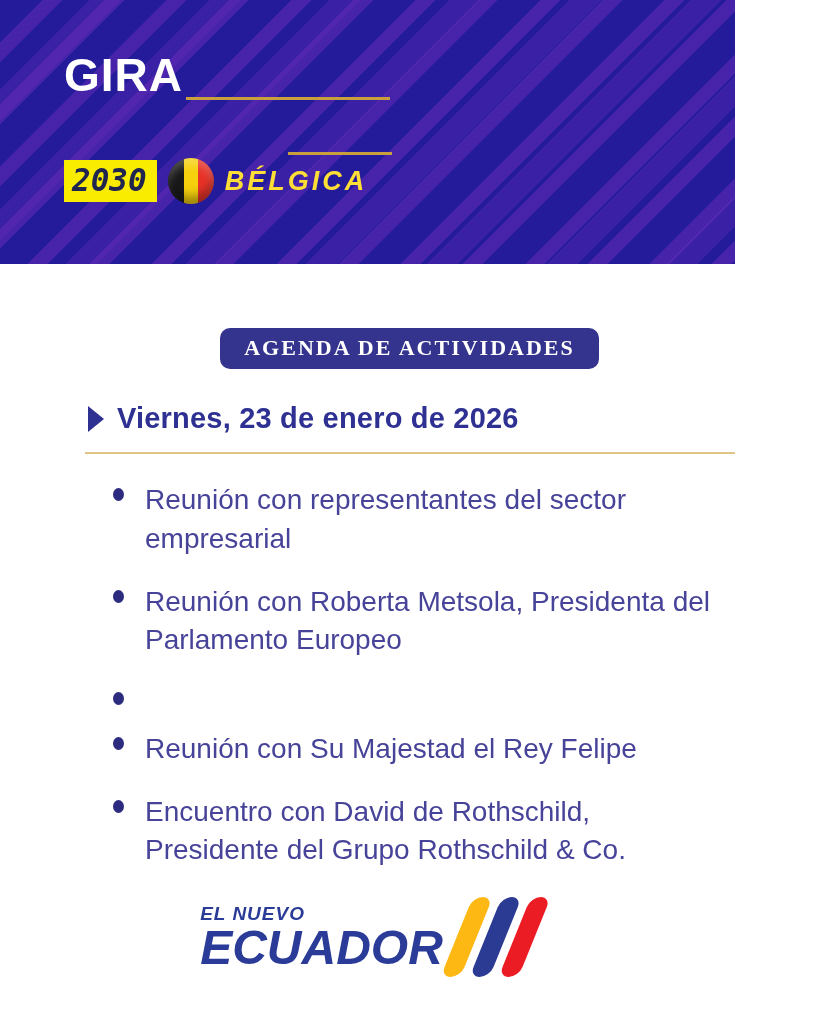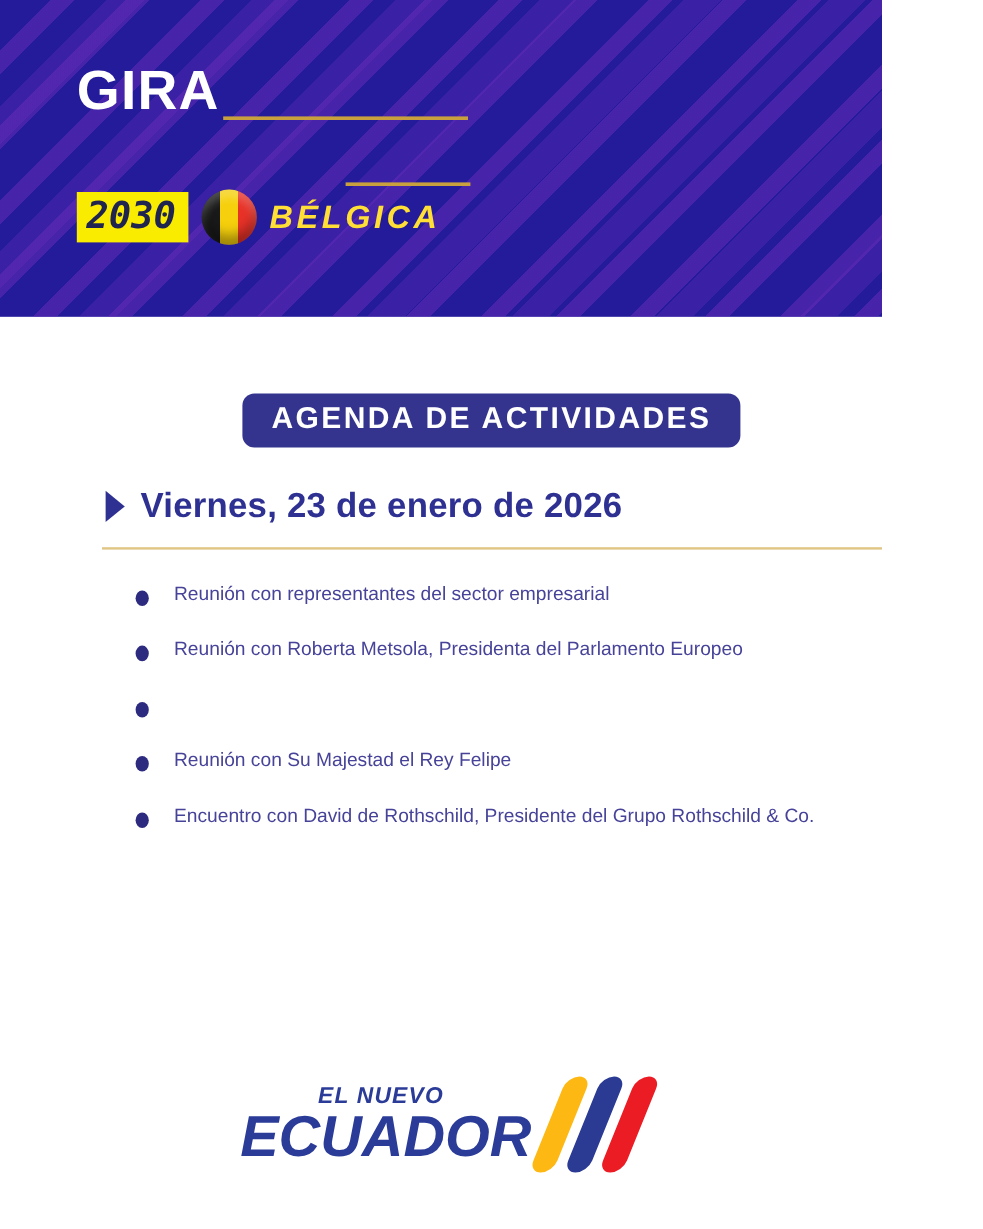--- a/index.html
+++ b/index.html
@@ -49,22 +49,22 @@
   }
   .country{
     color:#ffde35;font-style:italic;font-weight:bold;
     font-size:27px;letter-spacing:3px;
   }
 
   
   .badge-row{margin-top:64px;text-align:center;}
   .agenda-badge{
     display:inline-block;background:#34348e;color:#ffffff;
-    font-weight:bold;font-size:25px;letter-spacing:2px;
-    padding:8px 24px 9px;border-radius:10px;line-height:1.1;
+    font-weight:bold;font-size:22px;letter-spacing:2px;
+    padding:8px 24px 9px;border-radius:10px;line-height:1.1;font-family:Liberation Serif, serif;
   }
   .date-row{
     margin:33px 11px 0 88px;display:flex;align-items:center;gap:13px;
   }
   .tri{
     width:0;height:0;
     border-top:13px solid transparent;border-bottom:13px solid transparent;
     border-left:16px solid #2e3192;
   }
   .date-text{
@@ -72,29 +72,29 @@
   }
   .divider{margin:17px 0 0 85px;width:650px;height:2px;background:#e0c685;}
 
   .items{margin:27px 0 0 113px;padding:0;list-style:none;}
   .item{display:flex;align-items:flex-start;gap:21px;margin-bottom:25px;}
   .dot{
     flex:0 0 auto;width:11px;height:13px;border-radius:50%;
     background:#2c2b7f;margin-top:7px;
   }
   .item-text{
-    max-width:575px;color:#474399;font-size:16px;line-height:1.37;
+    max-width:575px;color:#474399;font-size:28px;line-height:1.37;
   }
 
   
   .footer-logo{
     position:absolute;left:50%;top:897px;transform:translateX(-50%);
     display:flex;align-items:flex-end;
   }
-  .logo-text{display:flex;flex-direction:column;align-items:center;color:#2a3b98;}
+  .logo-text{display:flex;flex-direction:column;align-items:flex-start;color:#2a3b98;}
   .logo-top{
     font-style:italic;font-weight:bold;font-size:19px;letter-spacing:1px;
     margin-right:8px;line-height:1;
   }
   .logo-main{
     font-style:italic;font-weight:bold;font-size:48px;letter-spacing:0px;
     line-height:0.95;margin-top:2px;
   }
   .logo-stripes{display:flex;gap:9px;margin-left:14px;margin-bottom:-6px;}
   .stripe{width:20px;height:80px;border-radius:10px;transform:skewX(-22deg);}

